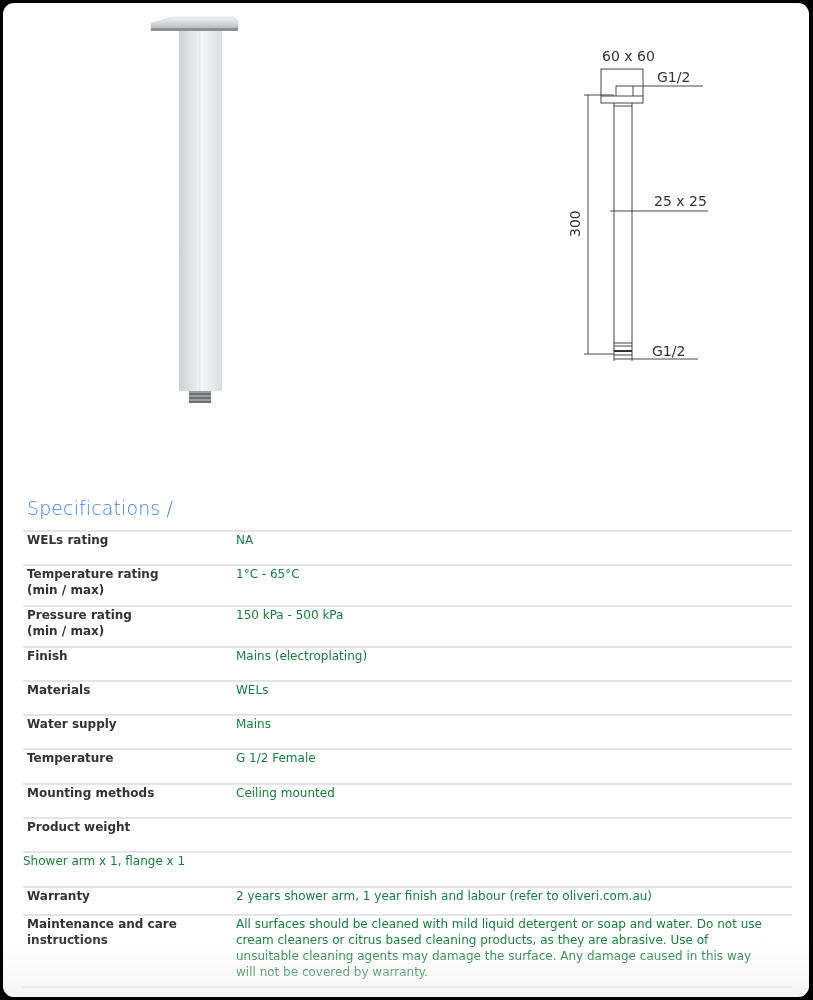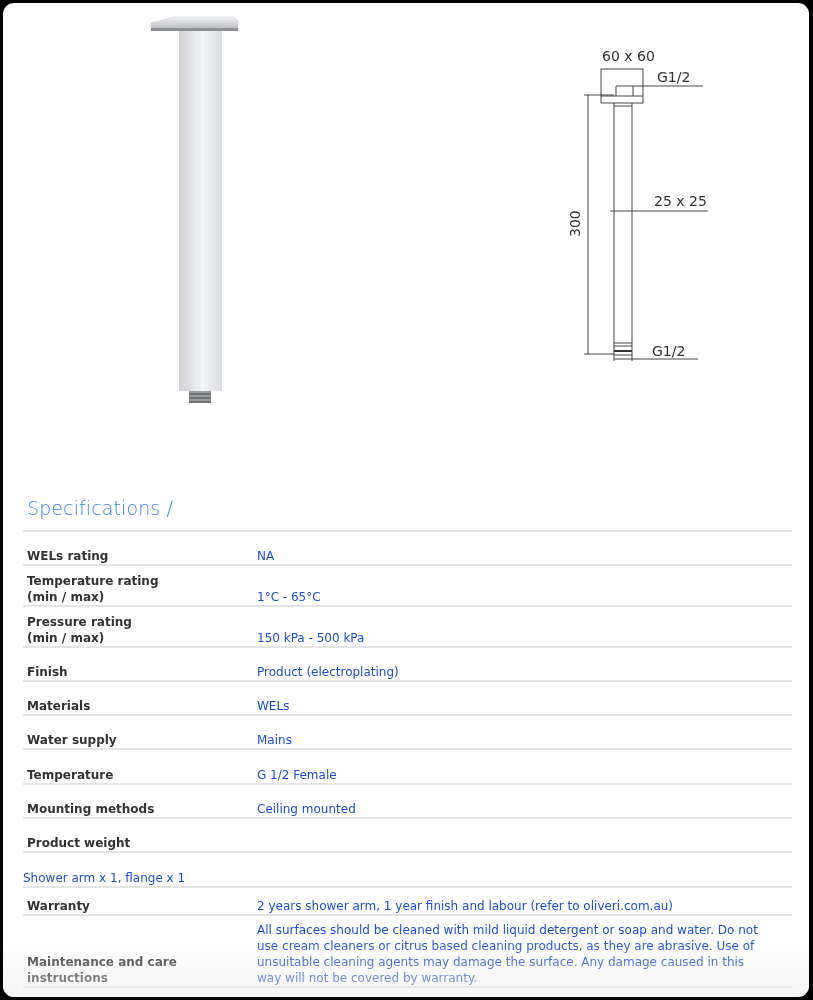--- a/index.html
+++ b/index.html
@@ -3,23 +3,23 @@
 <meta charset="utf-8">
 <style>
   html, body { margin: 0; padding: 0; }
   body { width: 813px; height: 1000px; background: #000; position: relative; overflow: hidden; font-family: "DejaVu Sans", sans-serif; }
   .frame { position: absolute; left: 3px; top: 3px; width: 806px; height: 994px; background: #fff; overflow: hidden; border-radius: 11px; }
   .product-photo { position: absolute; left: 143px; top: 12px; width: 100px; height: 395px; }
   .drawing { position: absolute; left: 555px; top: 38px; width: 170px; height: 325px; }
   .drawing text { font-family: "DejaVu Sans", sans-serif; font-size: 14px; fill: #333; }
   .spec-title { position: absolute; left: 24px; top: 494px; font-size: 19px; color: #3b82f6; font-weight: 300; letter-spacing: 0.1px; }
   .spec-table { position: absolute; left: 20px; top: 527px; width: 769px; border-top: 2px solid #e4e4e4; }
-  .row { display: flex; align-items: flex-end; border-bottom: 2px solid #e4e4e4; box-sizing: border-box; gap: 21px; }
+  .row { display: flex; align-items: flex-start; border-bottom: 2px solid #e4e4e4; box-sizing: border-box; }
   .row .k { width: 209px; padding-left: 4px; font-size: 12px; font-weight: bold; color: #333; line-height: 16px; }
-  .row .v { flex: 1; font-size: 12px; color: #1d4ed8; line-height: 16px; }
+  .row .v { flex: 1; font-size: 12px; color: #15803d; line-height: 16px; }
   .fade { position: absolute; left: 0; right: 0; bottom: 0; height: 60px; background: linear-gradient(to bottom, rgba(255,255,255,0), rgba(238,238,238,0.6)); pointer-events: none; }
 </style>
 </head>
 <body>
 
 <div class="frame">
 
   <svg class="product-photo" viewBox="0 0 100 395">
     <defs>
       <linearGradient id="armL" x1="0" x2="1">
@@ -92,21 +92,21 @@
 (min / max)</div>
         <div class="v">1°C - 65°C</div>
       </div>
     <div class="row" style="height:41px">
         <div class="k" style="white-space:pre-line">Pressure rating
 (min / max)</div>
         <div class="v">150 kPa - 500 kPa</div>
       </div>
     <div class="row" style="height:34px">
         <div class="k">Finish</div>
-        <div class="v">Product (electroplating)</div>
+        <div class="v">Mains (electroplating)</div>
       </div>
     <div class="row" style="height:34px">
         <div class="k">Materials</div>
         <div class="v">WELs</div>
       </div>
     <div class="row" style="height:34px">
         <div class="k">Water supply</div>
         <div class="v">Mains</div>
       </div>
     <div class="row" style="height:35px">

